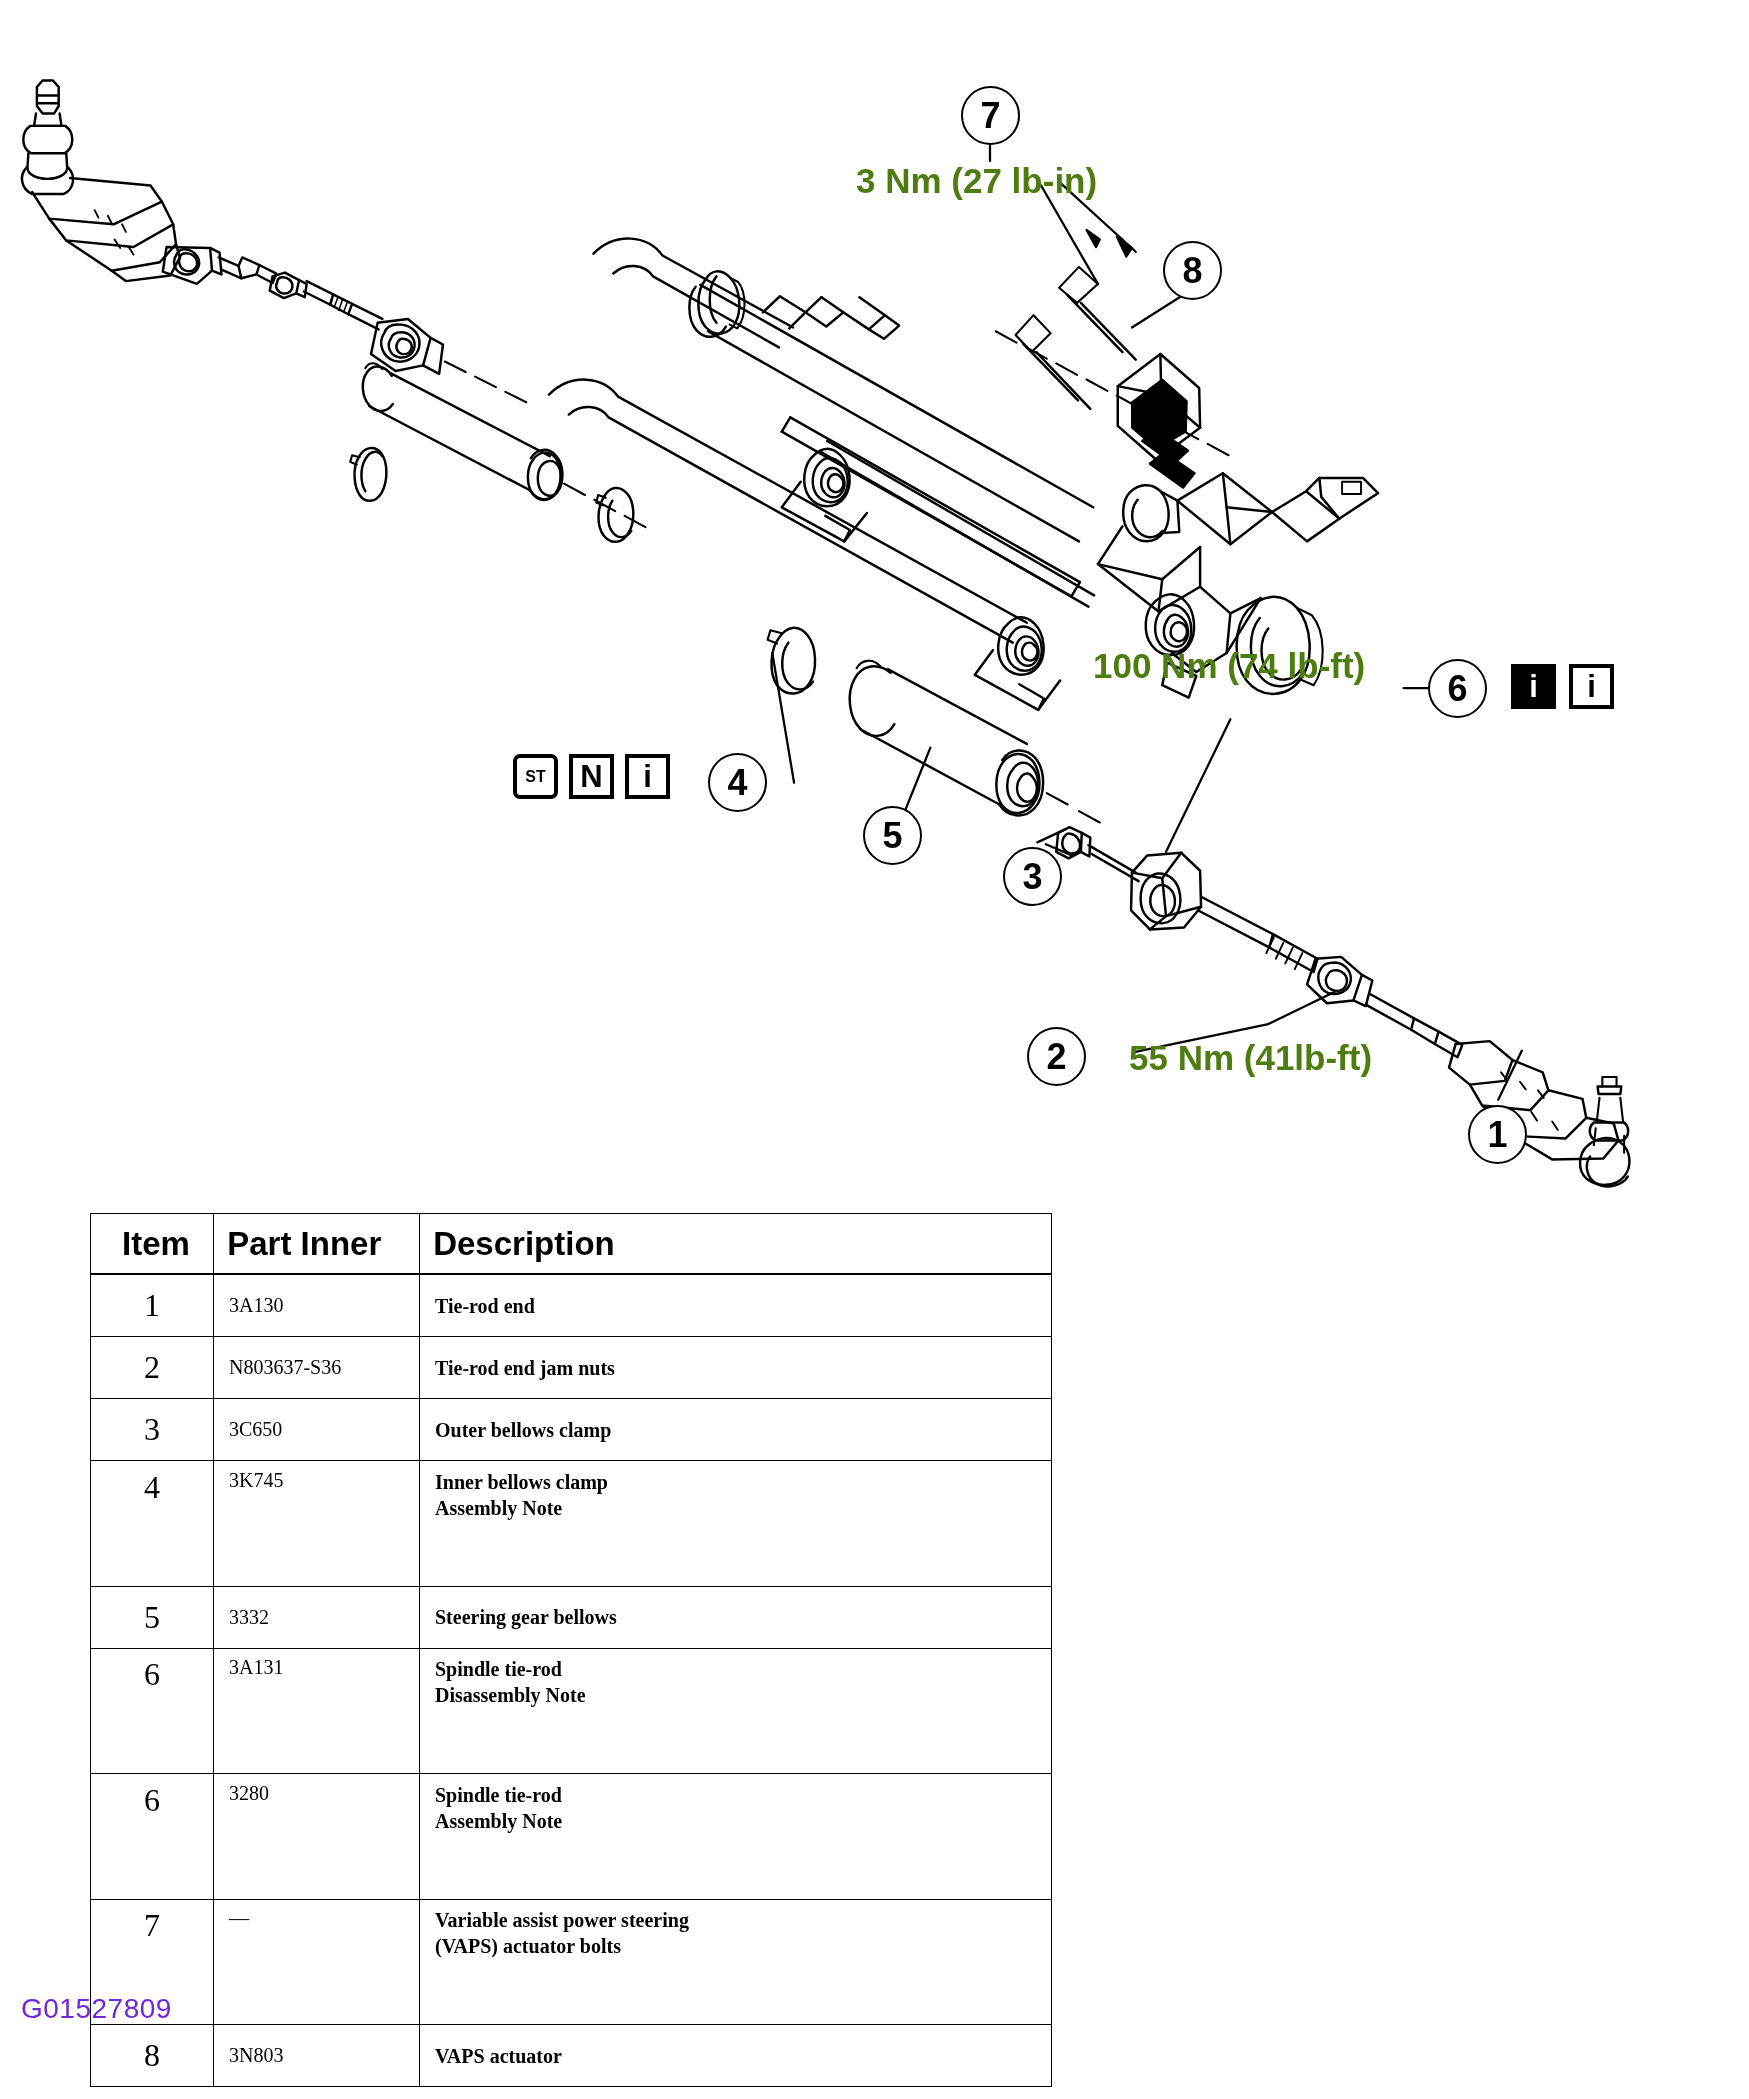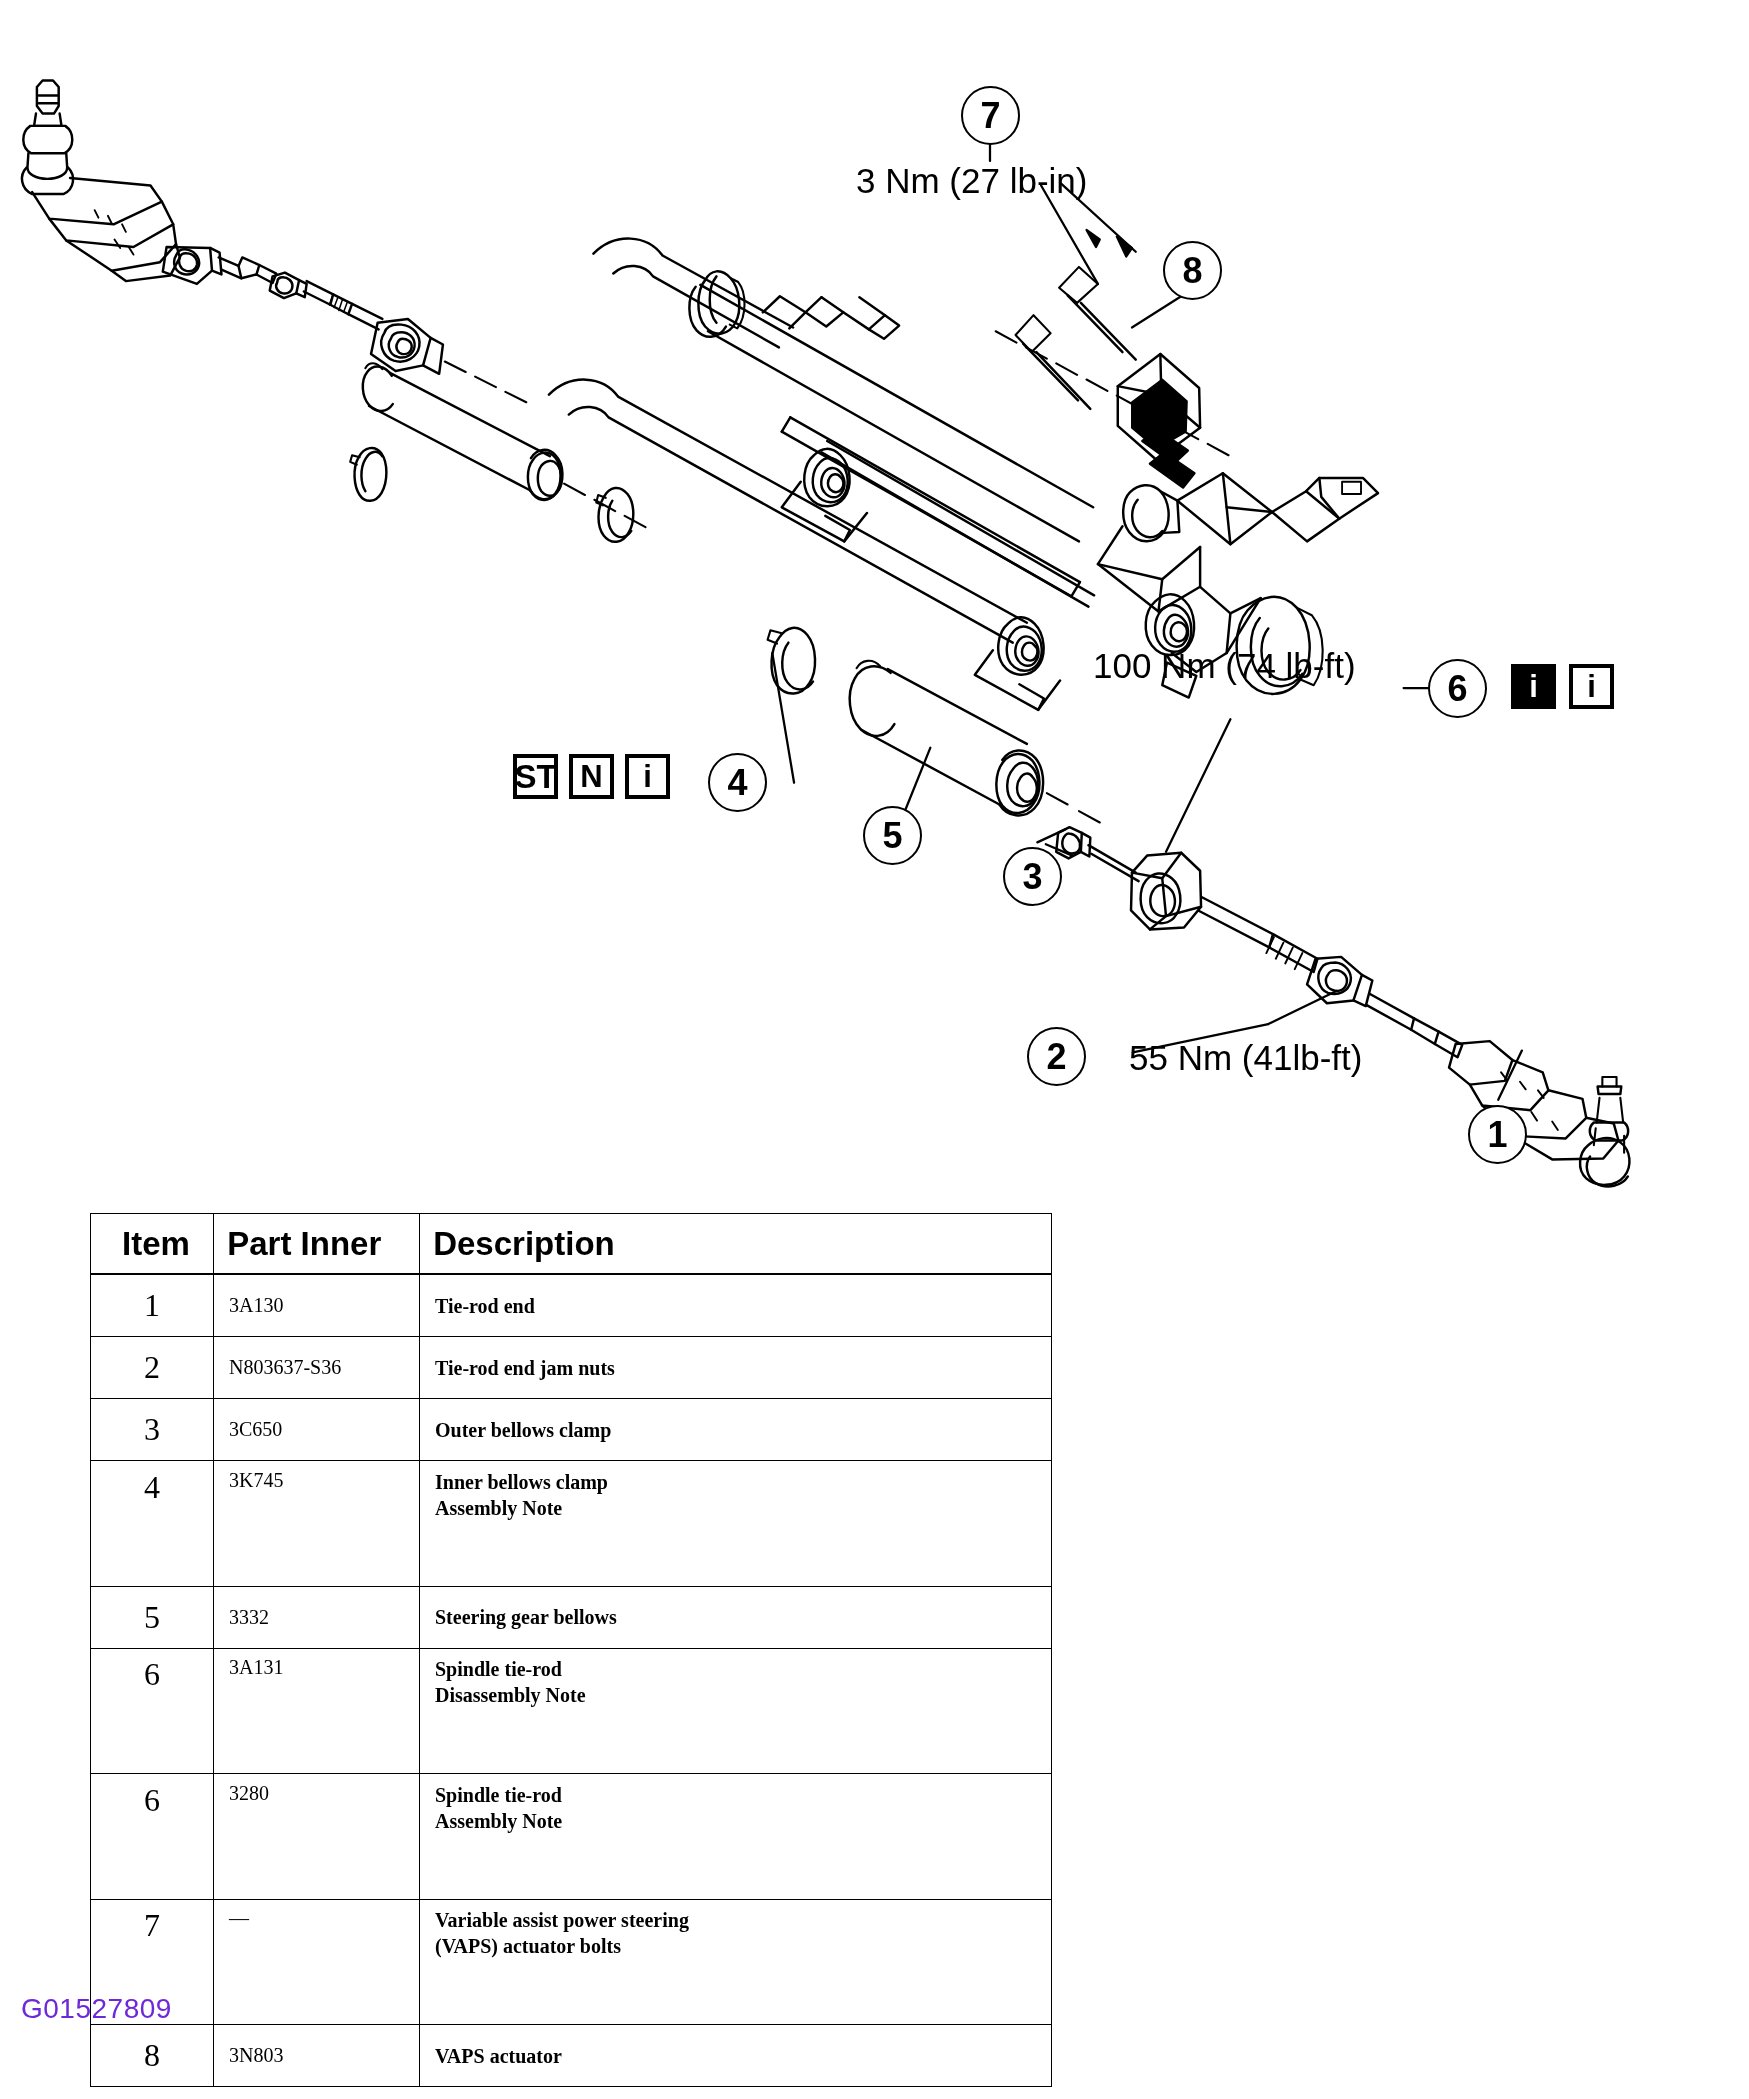--- a/index.html
+++ b/index.html
@@ -55,24 +55,24 @@
     font-size: 36px;
     line-height: 1;
     color: #000;
     z-index: 20;
   }
 
   
   .torque {
     position: absolute;
     font-family: "Liberation Sans", sans-serif;
-    font-weight: normal;
+    font-weight: bold;
     font-size: 35px;
     white-space: nowrap;
-    color: #000000;
+    color: #4d7c0f;
     z-index: 18;
   }
 
   
   .symbox {
     position: absolute;
     border: 4.7px solid #000;
     background: #fff;
     box-sizing: border-box;
     display: flex;
@@ -86,21 +86,21 @@
   .symbox.inverted {
     background: #000;
     color: #fff;
     border-color: #000;
   }
   .symbox.sq {
     width: 45px;
     height: 45px;
     font-size: 31px;
   }
-  .symbox.sq.small-txt { font-size: 33px; }
+  .symbox.sq.small-txt { font-size: 16px; border-radius: 7px; }
 
   
   #parts-table-wrap {
     position: absolute;
     left: 90px;
     top: 1213px;
     width: 961px;
   }
   table.parts {
     border-collapse: collapse;

